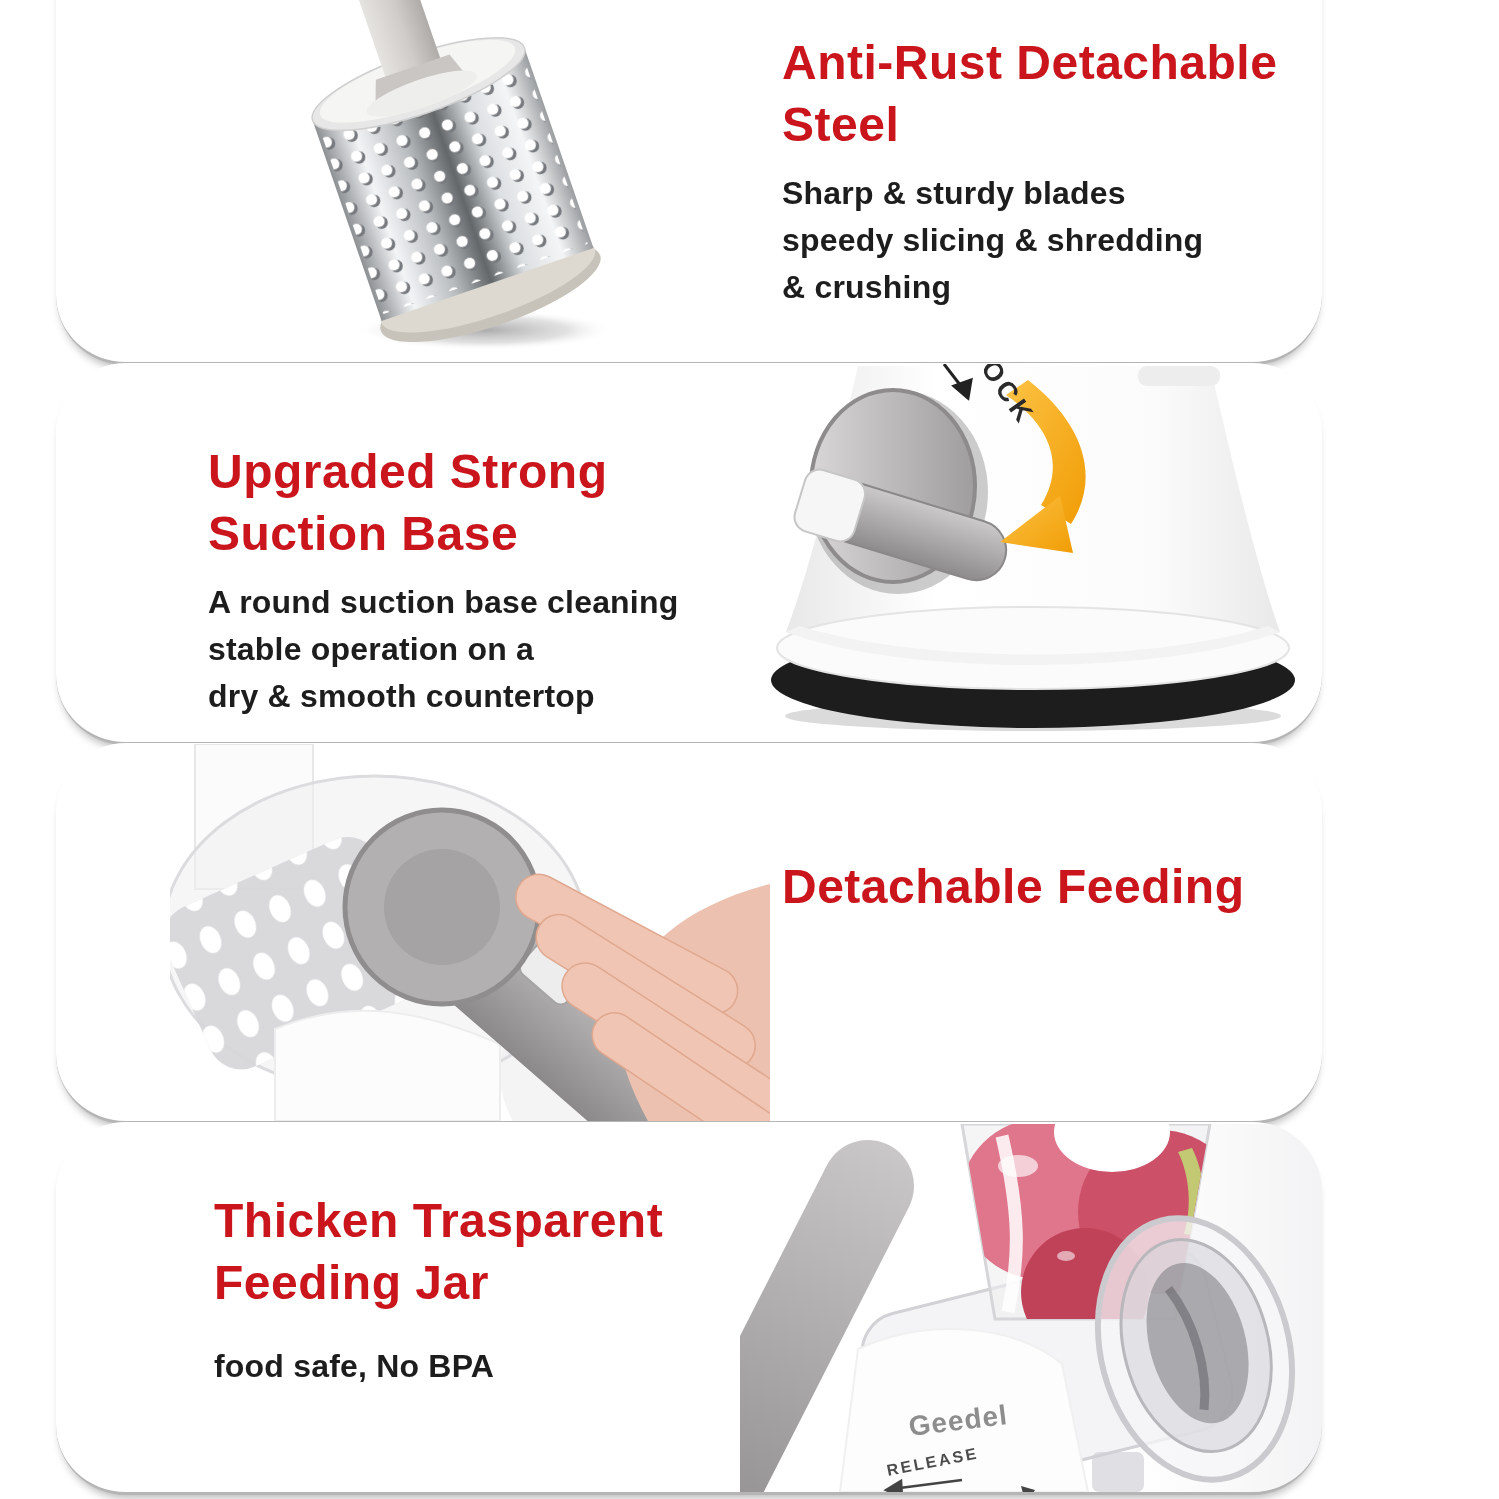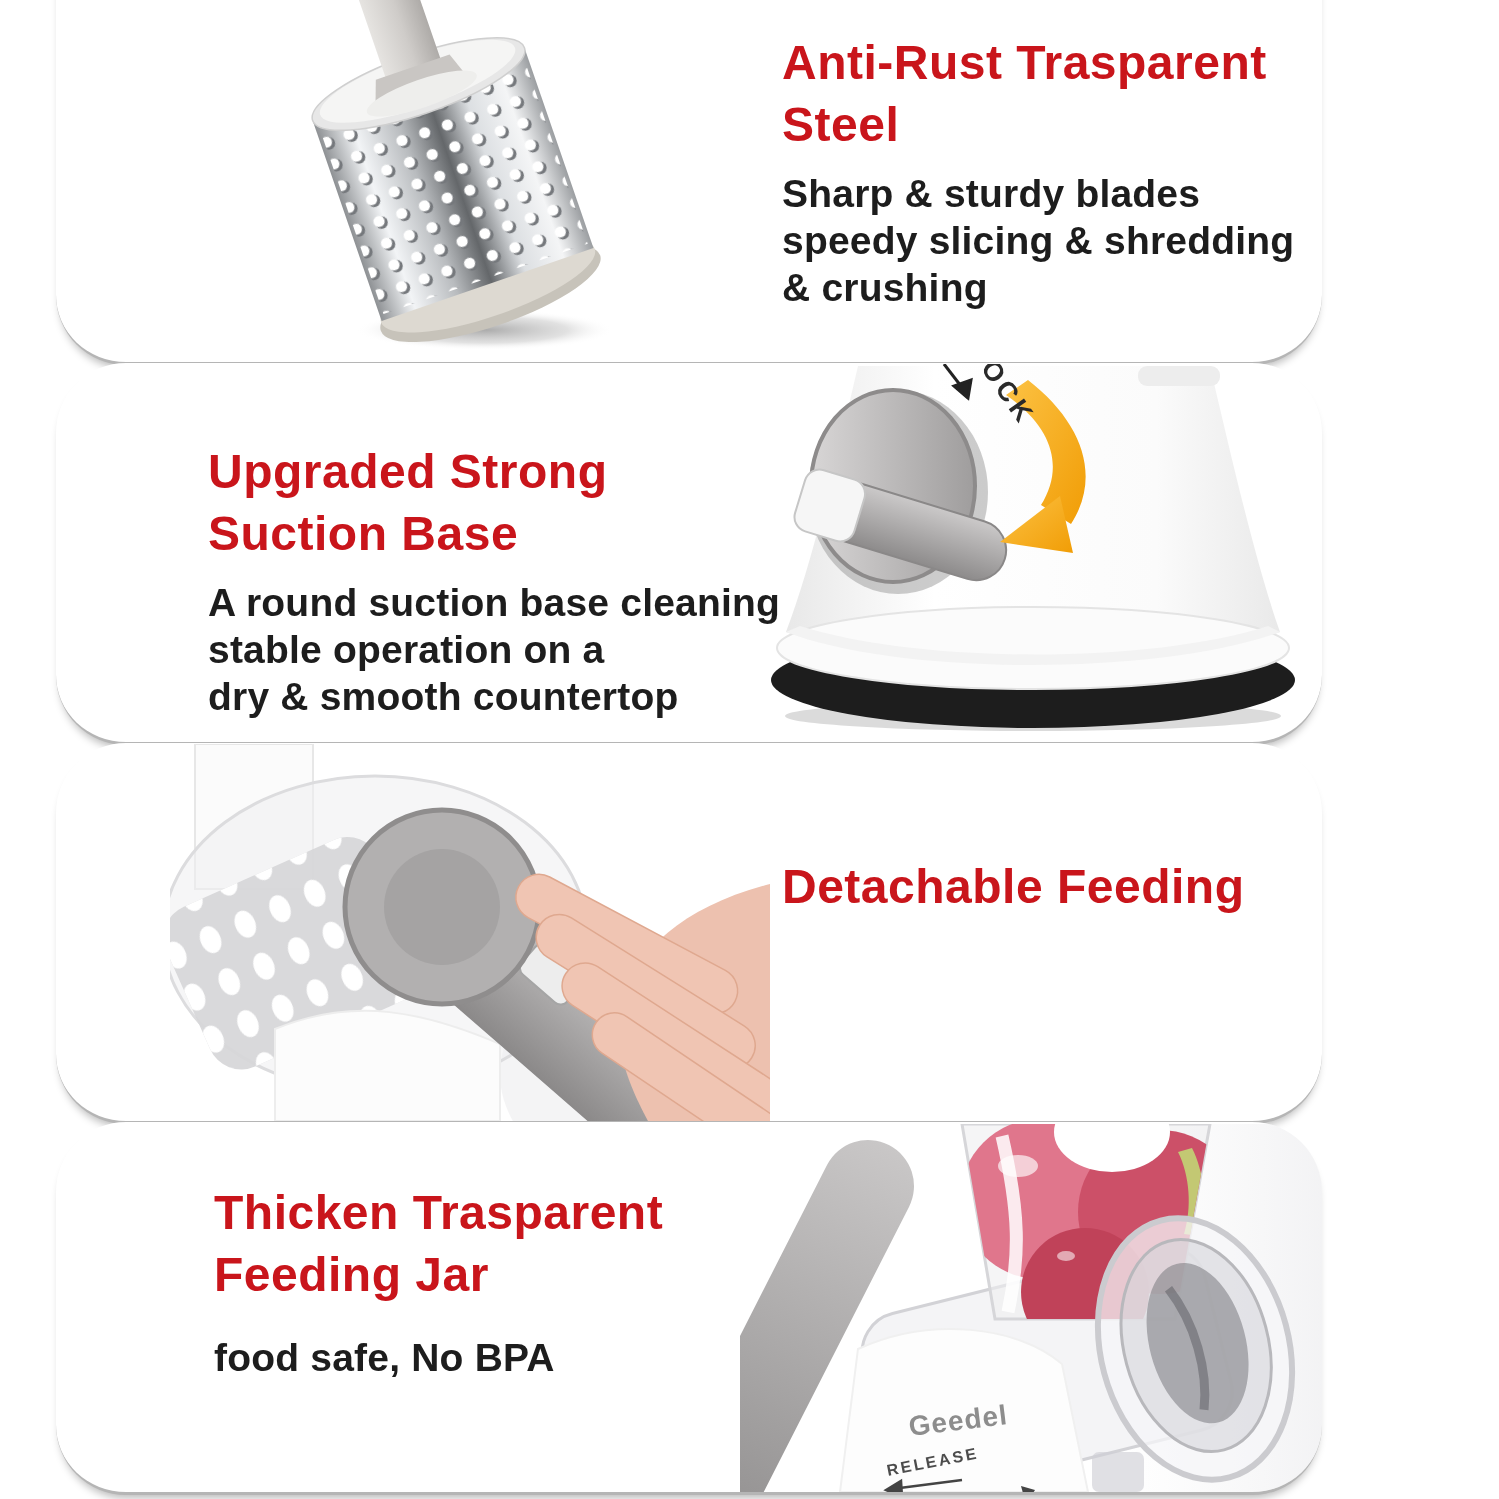--- a/index.html
+++ b/index.html
@@ -20,21 +20,21 @@
   #card-3{top:743px;height:378px;}
   #card-4{top:1122px;height:370px;}
   .photo{position:absolute;}
   .text-block{position:absolute;}
   .t-line{
     color:#c9151b;font-weight:bold;font-size:48px;line-height:62px;
     white-space:nowrap;letter-spacing:.5px;
   }
   .body-lines{margin-top:14px;}
   .b-line{
-    color:#1d1d1d;font-weight:bold;font-size:39px;line-height:47px;
+    color:#1d1d1d;font-weight:bold;font-size:32px;line-height:47px;
     white-space:nowrap;letter-spacing:.2px;
   }
   svg text{font-family:"Liberation Sans", sans-serif;}
 </style>
 </head>
 <body>
 
 <svg width="0" height="0" style="position:absolute" aria-hidden="true">
   <defs>
     <linearGradient id="metal" x1="0" y1="0" x2="1" y2="0">
@@ -104,21 +104,21 @@
       <ellipse cx="285" cy="75" rx="103" ry="26" fill="#f5f5f4"></ellipse>
       <g>
         <rect x="256" y="-52" width="58" height="128" rx="9" fill="url(#stemg)"></rect>
         <rect x="271" y="-26" width="27" height="10" rx="2" fill="#8f8c89"></rect>
         <path d="M246,60 L324,60 L334,88 L236,88 Z" fill="#c9c6c3"></path>
         <ellipse cx="285" cy="88" rx="58" ry="14" fill="#eeeeec"></ellipse>
       </g>
     </g>
   </svg>
   <div class="text-block" style="left:726px;top:112px">
-    <div class="t-line">Anti-Rust Trasparent</div>
+    <div class="t-line">Anti-Rust Detachable</div>
     <div class="t-line">Steel</div>
     <div class="body-lines">
       <div class="b-line">Sharp &amp; sturdy blades</div>
       <div class="b-line">speedy slicing &amp; shredding</div>
       <div class="b-line">&amp; crushing</div>
     </div>
   </div>
 </section>
 
 <section class="card" id="card-2">
@@ -184,21 +184,21 @@
     </g>
   </svg>
   <div class="text-block" style="left:726px;top:113px">
     <div class="t-line">Detachable Feeding</div>
     <div class="body-lines">
     </div>
   </div>
 </section>
 
 <section class="card" id="card-4">
-  <div class="text-block" style="left:158px;top:60px">
+  <div class="text-block" style="left:158px;top:68px">
     <div class="t-line">Thicken Trasparent</div>
     <div class="t-line">Feeding Jar</div>
     <div class="body-lines" style="margin-top:24px">
       <div class="b-line" style="line-height:56px">food safe, No BPA</div>
     </div>
   </div>
   <svg class="photo" style="left:684px;top:2px" width="660" height="368" viewBox="0 0 660 368">
     <rect x="380" y="0" width="280" height="368" fill="url(#bgwash)"></rect>
     <g transform="translate(128,62) rotate(27)">
       <rect x="-46" y="-46" width="92" height="470" rx="46" fill="url(#hgrad)"></rect>

